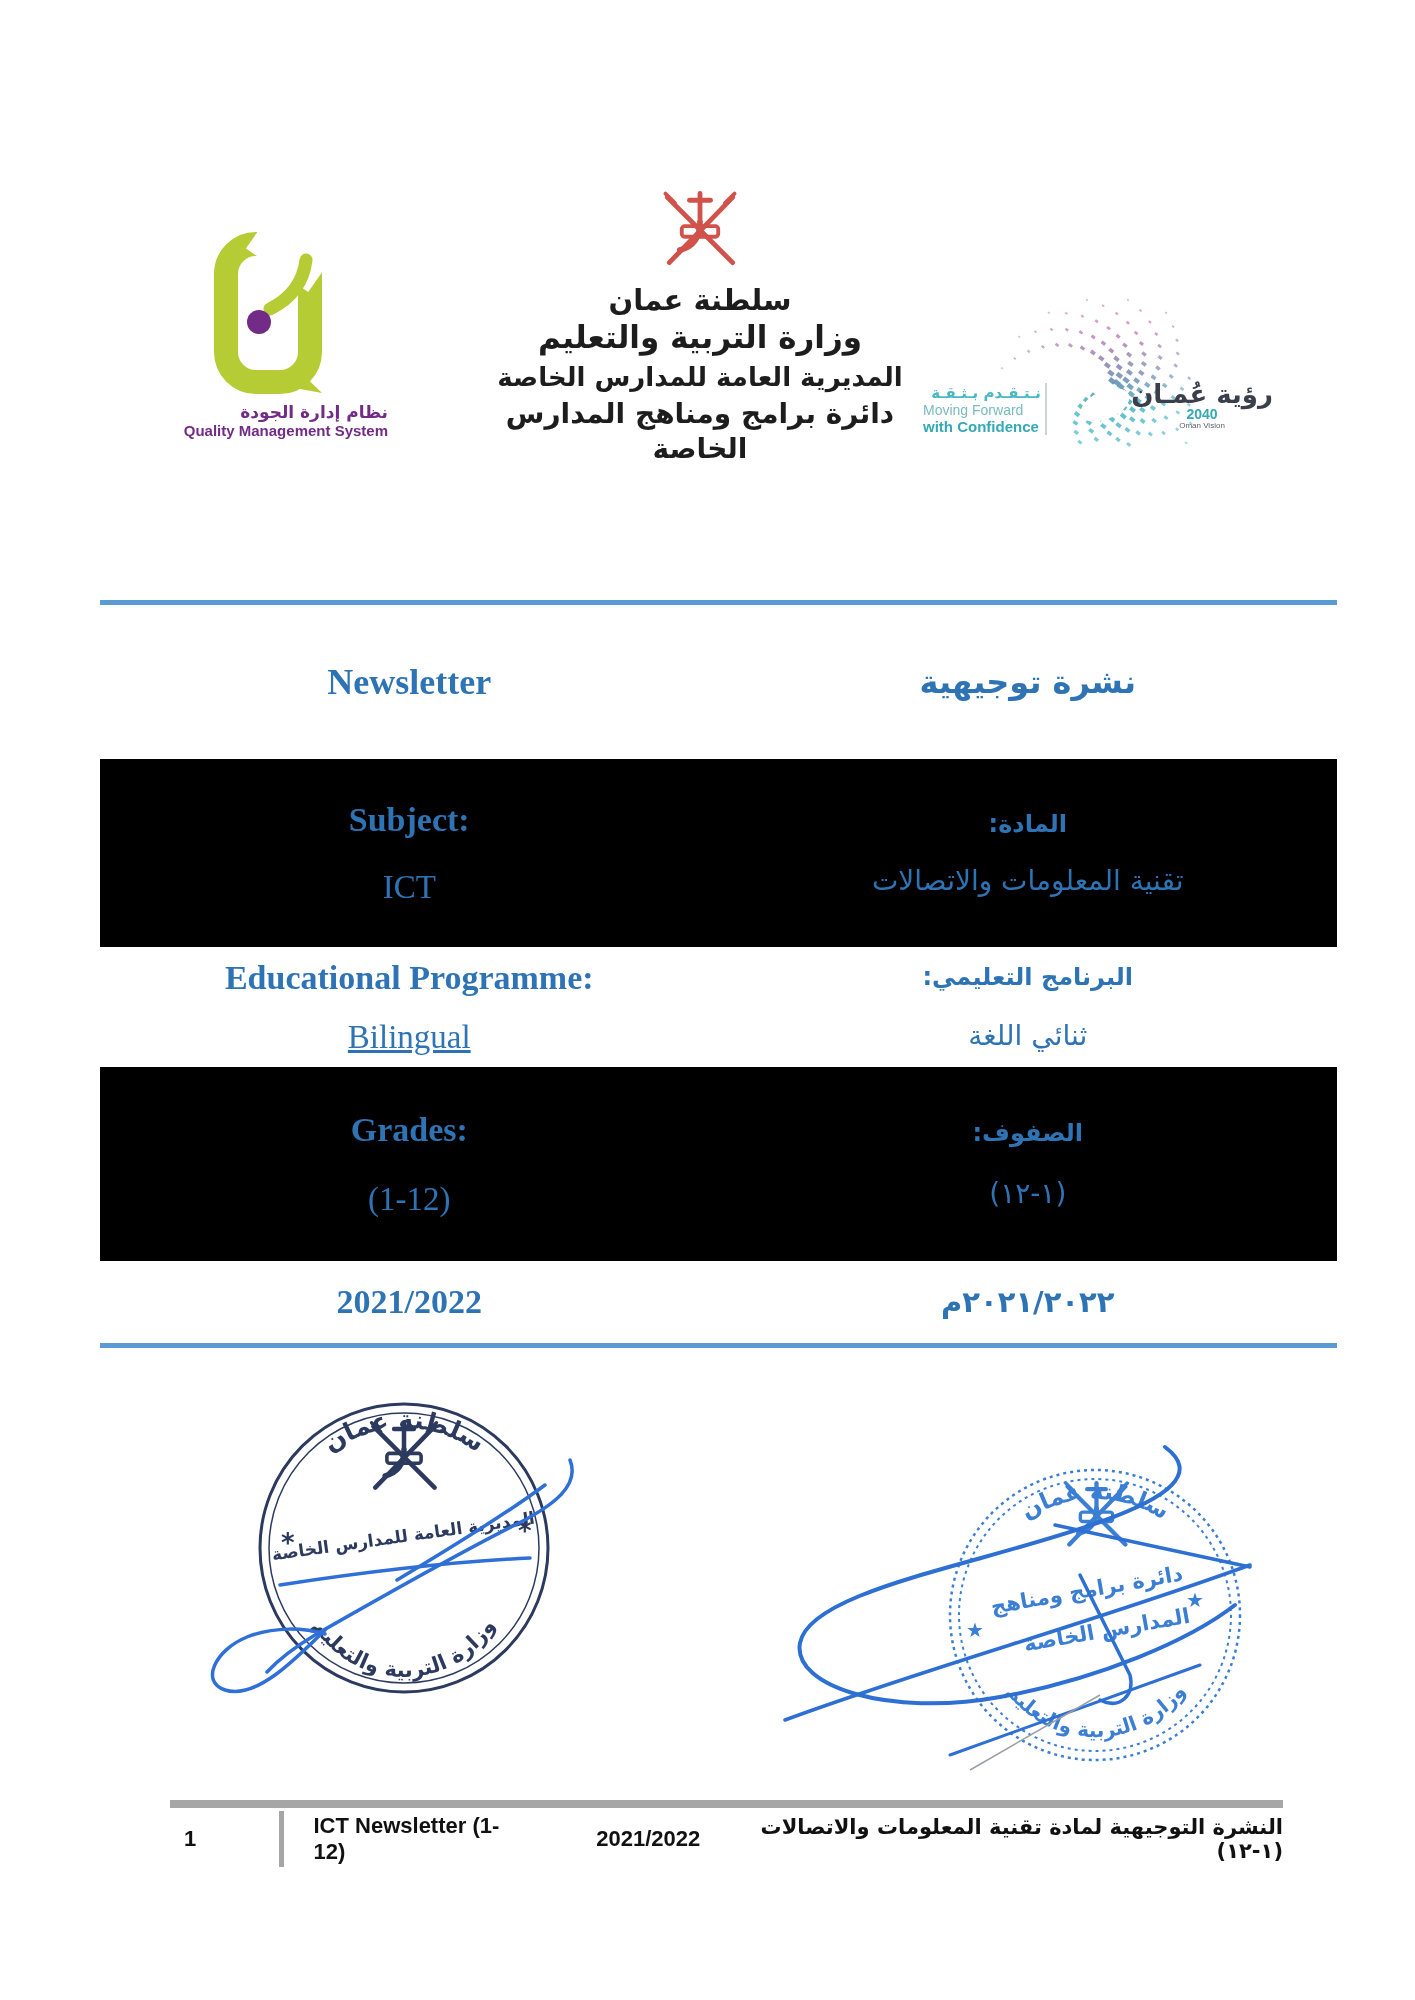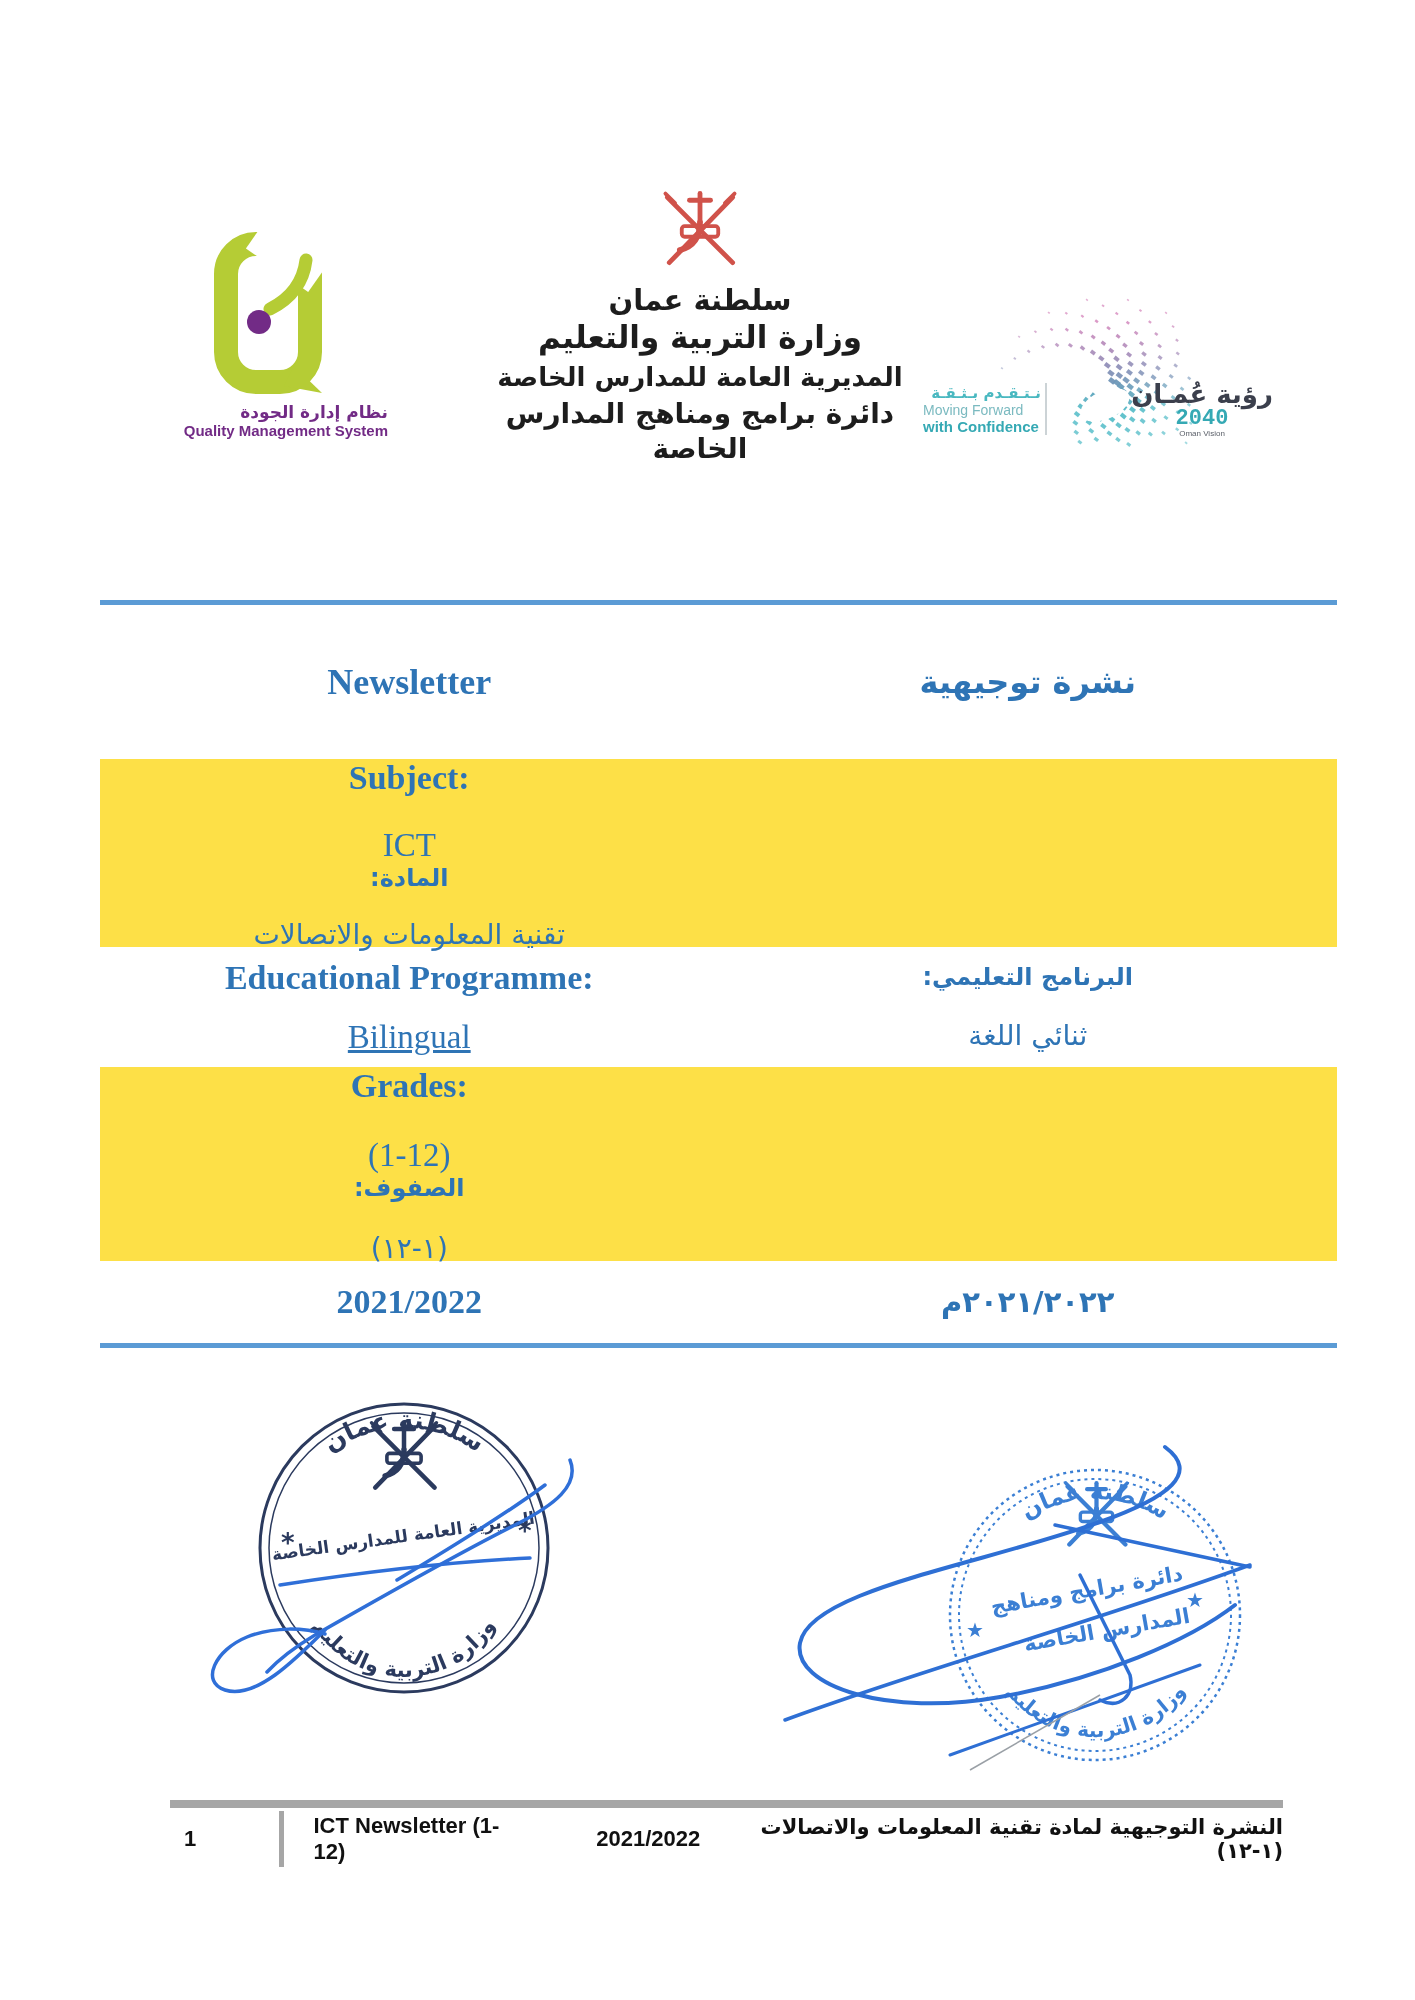--- a/index.html
+++ b/index.html
@@ -27,29 +27,29 @@
   #vision-swirl{position:absolute;left:42px;top:52px;}
   #vision-tagline{position:absolute;left:8px;top:160px;width:118px;
                   font-family:"DejaVu Sans",sans-serif;line-height:1.15;}
   .vt-ar{color:#49b8c0;font-weight:bold;font-size:15px;letter-spacing:1px;}
   .vt-en1{color:#7bbac0;font-size:14px;font-family:"Liberation Sans",sans-serif;}
   .vt-en2{color:#35a9b4;font-size:15px;font-weight:bold;font-family:"Liberation Sans",sans-serif;}
   #vision-sep{position:absolute;left:130px;top:158px;width:2px;height:52px;background:#ccd3d6;}
   #vision-wordmark{position:absolute;left:212px;top:156px;width:150px;text-align:center;
                    font-family:"DejaVu Sans",sans-serif;}
   .vw-ar{color:#3b3f4c;font-weight:bold;font-size:26px;line-height:1;}
-  .vw-year{color:#35a9b4;font-weight:bold;font-size:22px;line-height:1.05;
-           font-family:Liberation Mono, monospace;}
+  .vw-year{color:#35a9b4;font-weight:bold;font-size:14px;line-height:1.05;
+           font-family:Liberation Sans, sans-serif;}
   .vw-en{color:#5a5f68;font-size:8px;line-height:1.1;font-family:"Liberation Sans",sans-serif;}
 
   
   #info-table{left:100px;top:600px;width:1237px;}
   .rule{height:5px;background:#5b9bd5;}
   .trow{display:flex;width:100%;}
-  .trow.shaded{background:#fde047;flex-direction:column;}
+  .trow.shaded{background:#000000;}
   .cell{width:50%;display:flex;flex-direction:column;align-items:center;justify-content:center;}
   .cell.en{color:#2e74b5;}
   .cell.ar{color:#2e74b5;font-family:"DejaVu Sans",sans-serif;}
   .en-label{font-weight:bold;font-size:34px;}
   .en-value{font-size:33px;}
   .ar-label{font-weight:bold;font-size:24px;}
   .ar-value{font-weight:normal;font-size:28px;}
   .u{text-decoration:underline;}
   #row-0 .en-label{font-size:36px;}
   #row-0 .ar-label{font-size:32px;}

